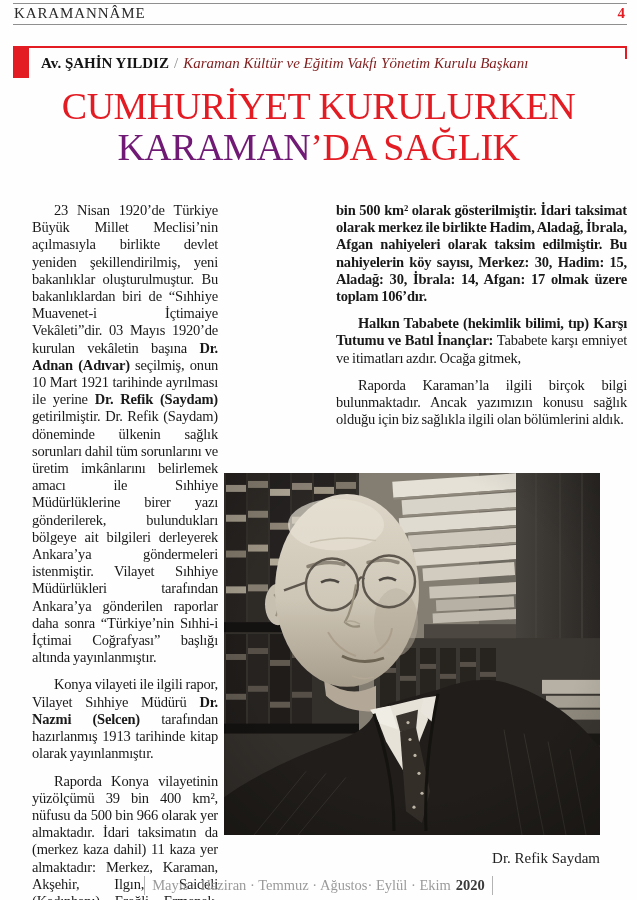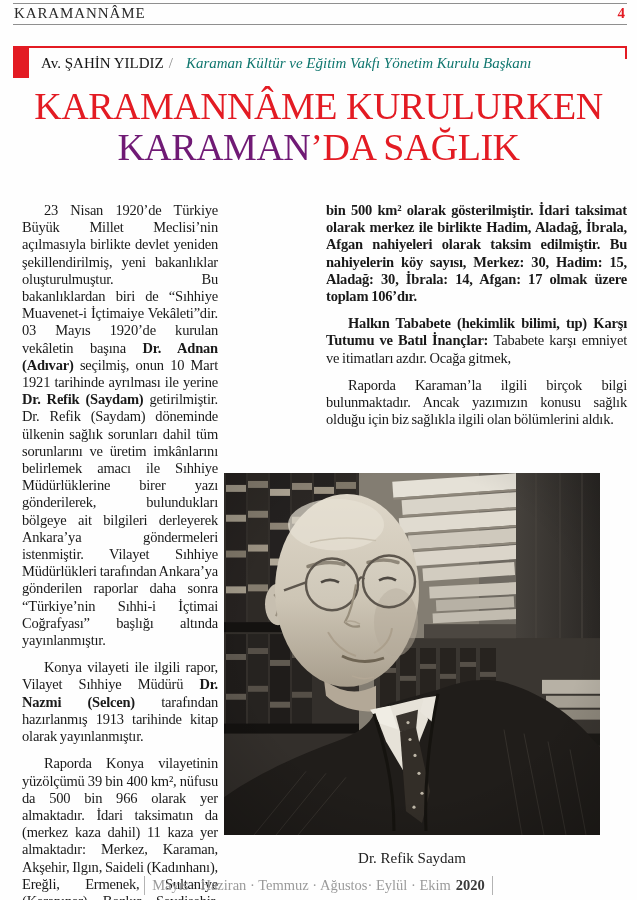--- a/index.html
+++ b/index.html
@@ -17,40 +17,40 @@
   .rule{position:absolute;left:13px;right:10px;height:1px;background:var(--rule-gray);}
   .rule-top{top:3px;}
   .rule-mid{top:24px;}
   .masthead{position:absolute;left:14px;top:5px;font-size:15px;letter-spacing:.9px;color:#2a2a2a;}
   .pagenum{position:absolute;right:12px;top:5px;font-size:15px;font-weight:bold;color:var(--accent-red);}
   
   .byline{position:absolute;left:13px;right:10px;top:46px;height:32px;border-top:2px solid var(--accent-red);}
   .byline-block{position:absolute;left:0;top:0;width:16px;height:30px;background:var(--accent-red);}
   .byline-tick{position:absolute;right:0;top:0;width:2px;height:11px;background:var(--accent-red);}
   .byline-text{padding:7px 0 0 28px;font-size:15px;white-space:nowrap;}
-  .byline-name{font-weight:normal;color:#141414;}
+  .byline-name{font-weight:bold;color:#141414;}
   .byline-sep{color:#8c8c8c;padding:0 5px;}
-  .byline-role{font-style:italic;color:#0f766e;margin-left:8px;}
+  .byline-role{font-style:italic;color:#7f1d1d;}
   
   .title{position:absolute;top:86px;left:0;width:100%;text-align:center;
          font-size:38px;line-height:41px;color:var(--accent-red);letter-spacing:-.5px;}
   .title-black{color:#701a75;}
   
   .col{position:absolute;top:202px;font-size:14.5px;line-height:17.2px;
        text-align:justify;color:var(--body-text);letter-spacing:-.2px;word-spacing:-.6px;}
   .col-left{left:14px;width:294px;}
   .col-right{left:318px;width:309px;}
-  .para{margin:0 0 10px 8px;text-indent:22px;}
+  .para{margin:0 0 10px 18px;text-indent:22px;}
   .para.cont{text-indent:0;font-weight:bold;}
   .run-bold{font-weight:bold;}
   .wrap-spacer{float:right;width:90px;height:440px;margin-top:271px;}
   
   .photo{position:absolute;left:224px;top:473px;width:376px;height:362px;background:#3a3733;}
   .photo svg{display:block;width:100%;height:100%;}
-  .caption{position:absolute;left:224px;top:850px;width:376px;text-align:center;
+  .caption{position:absolute;left:224px;top:850px;width:376px;text-align:right;
            font-size:15px;color:#222222;}
   
   .footer{position:absolute;left:0;right:0;top:876px;text-align:center;
           font-size:14.5px;color:var(--muted-gray);}
   .footer-inner{display:inline-block;border-left:1px solid #b3b3b3;border-right:1px solid #b3b3b3;
                 padding:1px 7px;}
   .footer-year{font-weight:bold;color:#3a3a3a;margin-left:5px;}
 </style>
 </head>
 <body>
@@ -64,21 +64,21 @@
 
   <div class="byline">
     <div class="byline-block"></div>
     <div class="byline-tick"></div>
     <div class="byline-text">
       <span class="byline-name">Av. ŞAHİN YILDIZ</span><span class="byline-sep">/</span><span class="byline-role">Karaman Kültür ve Eğitim Vakfı Yönetim Kurulu Başkanı</span>
     </div>
   </div>
 
   <div class="title">
-    <div>KARAMANNÂME KURULURKEN</div>
+    <div>CUMHURİYET KURULURKEN</div>
     <div><span class="title-black">KARAMAN</span><span>’DA SAĞLIK</span></div>
   </div>
 
   <div class="col col-left">
     <div class="wrap-spacer"></div>
     <p class="para"><span>23 Nisan 1920’de Türkiye Büyük Millet Meclisi’nin açılmasıyla birlikte devlet yeniden şekillendirilmiş, yeni bakanlıklar oluşturulmuştur. Bu bakanlıklardan biri de “Sıhhiye Muavenet-i İçtimaiye Vekâleti”dir. 03 Mayıs 1920’de kurulan vekâletin başına </span><span class="run-bold">Dr. Adnan (Adıvar)</span><span> seçilmiş, onun 10 Mart 1921 tarihinde ayrılması ile yerine </span><span class="run-bold">Dr. Refik (Saydam)</span><span> getirilmiştir. Dr. Refik (Saydam) döneminde ülkenin sağlık sorunları dahil tüm sorunlarını ve üretim imkânlarını belirlemek amacı ile Sıhhiye Müdürlüklerine birer yazı gönderilerek, bulundukları bölgeye ait bilgileri derleyerek Ankara’ya göndermeleri istenmiştir. Vilayet Sıhhiye Müdürlükleri tarafından Ankara’ya gönderilen raporlar daha sonra “Türkiye’nin Sıhhi-i İçtimai Coğrafyası” başlığı altında yayınlanmıştır.</span></p>
     <p class="para"><span>Konya vilayeti ile ilgili rapor, Vilayet Sıhhiye Müdürü </span><span class="run-bold">Dr. Nazmi (Selcen)</span><span> tarafından hazırlanmış 1913 tarihinde kitap olarak yayınlanmıştır.</span></p>
     <p class="para"><span>Raporda Konya vilayetinin yüzölçümü 39 bin 400 km², nüfusu da 500 bin 966 olarak yer almaktadır. İdari taksimatın da (merkez kaza dahil) 11 kaza yer almaktadır: Merkez, Karaman, Akşehir, Ilgın, Saideli (Kadınhanı), Ereğli, Ermenek, Sultaniye (Karapınar), Bozkır, Seydişehir, Beyşehir.</span></p>
 
   </div>

